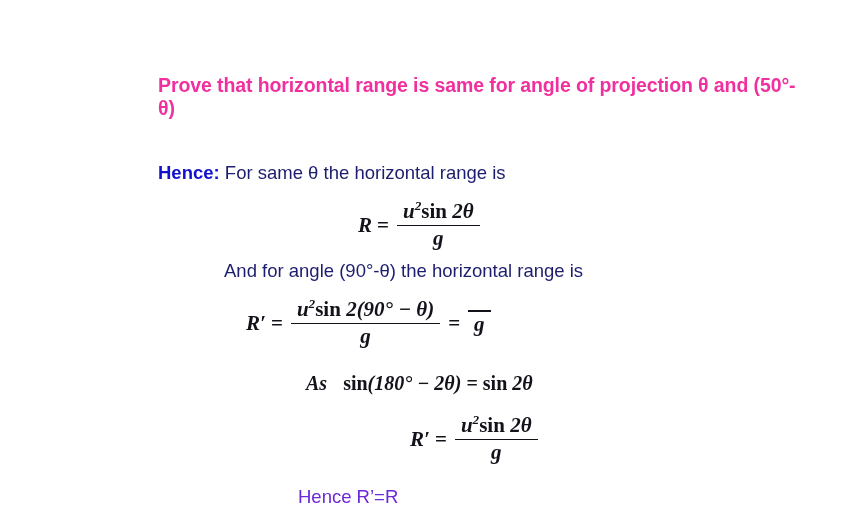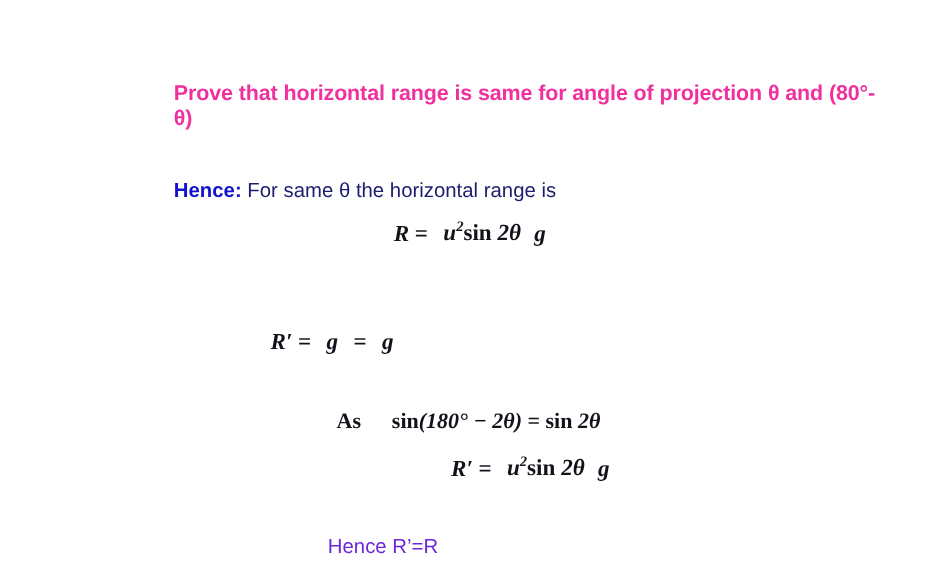--- a/index.html
+++ b/index.html
@@ -80,21 +80,21 @@
   }
   .math .var {
     font-style: italic;
   }
   .math .op {
     font-style: normal;
     margin: 0 5px;
   }
   .frac {
     display: inline-flex;
-    flex-direction: row;
+    flex-direction: column;
     align-items: center;
     vertical-align: middle;
     margin: 0 3px;
   }
   .frac .num {
     padding: 0 6px 1px 6px;
     line-height: 1.12;
   }
   .frac .bar {
     width: 100%;
@@ -134,56 +134,59 @@
     top: 298px;
     font-size: 21px;
   }
   
   #identity-line {
     left: 306px;
     top: 372px;
     font-size: 20px;
   }
   #identity-line .as {
-    margin-right: 28px;
+    font-style: italic;
+    margin-right: 16px;
   }
   
   #formula-3 {
     left: 410px;
     top: 414px;
     font-size: 21px;
   }
 </style>
 </head>
 <body>
 
 <div class="slide">
 
-  <div class="title">Prove that horizontal range is same for angle of projection θ and (80°-θ)</div>
+  <div class="title">Prove that horizontal range is same for angle of projection θ and (50°-θ)</div>
 
   <div class="proof-line">
     <span class="kw">Hence:</span><span> For same θ the horizontal range is</span>
   </div>
 
   <div class="math" id="formula-1">
     <span class="var">R</span>
     <span class="op">=</span>
     <span class="frac">
       <span class="num"><span class="var">u</span><sup class="exp">2</sup><span class="upright">sin</span>&nbsp;<span class="theta">2θ</span></span>
       <span class="bar"></span>
       <span class="den">g</span>
     </span>
   </div>
 
+  <div class="and-line">And for angle (90°-θ) the horizontal range is</div>
 
   <div class="math" id="formula-2">
     <span class="var">R</span>
       <span class="prime">′</span>
     <span class="op">=</span>
     <span class="frac">
+      <span class="num"><span class="var">u</span><sup class="exp">2</sup><span class="upright">sin</span>&nbsp;<span class="theta">2(90° − θ)</span></span>
       <span class="bar"></span>
       <span class="den">g</span>
     </span>
     <span class="op">=</span>
     <span class="frac">
       <span class="bar"></span>
       <span class="den">g</span>
     </span>
   </div>
 

